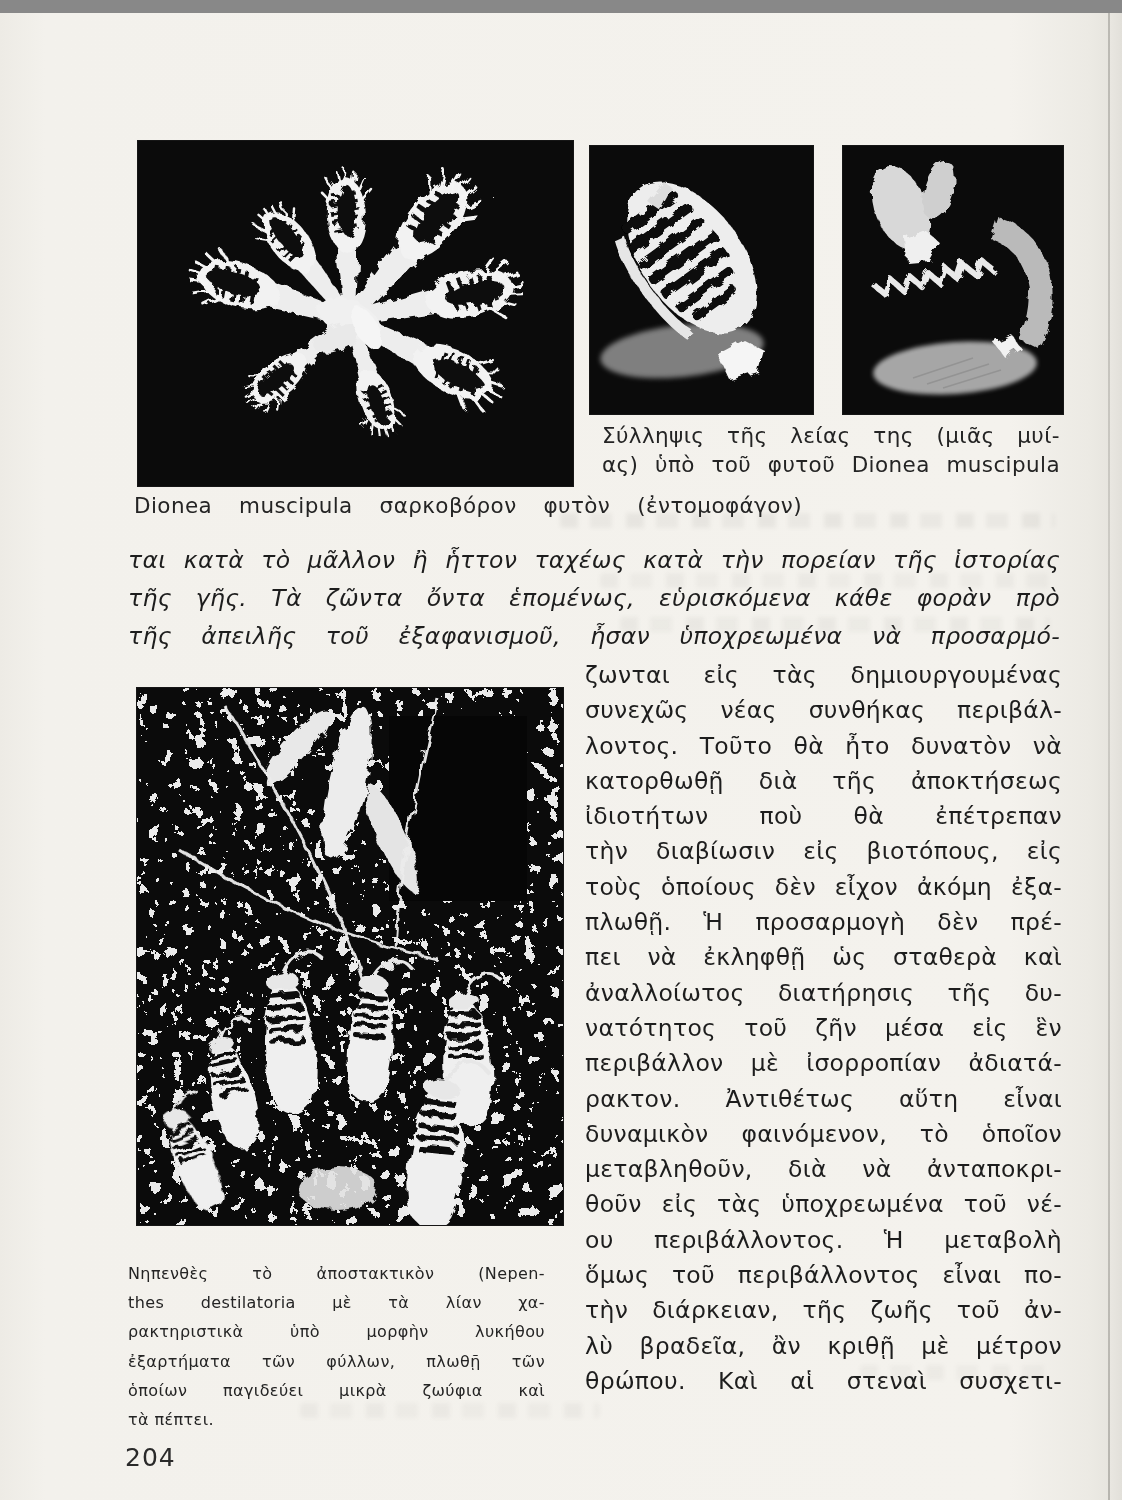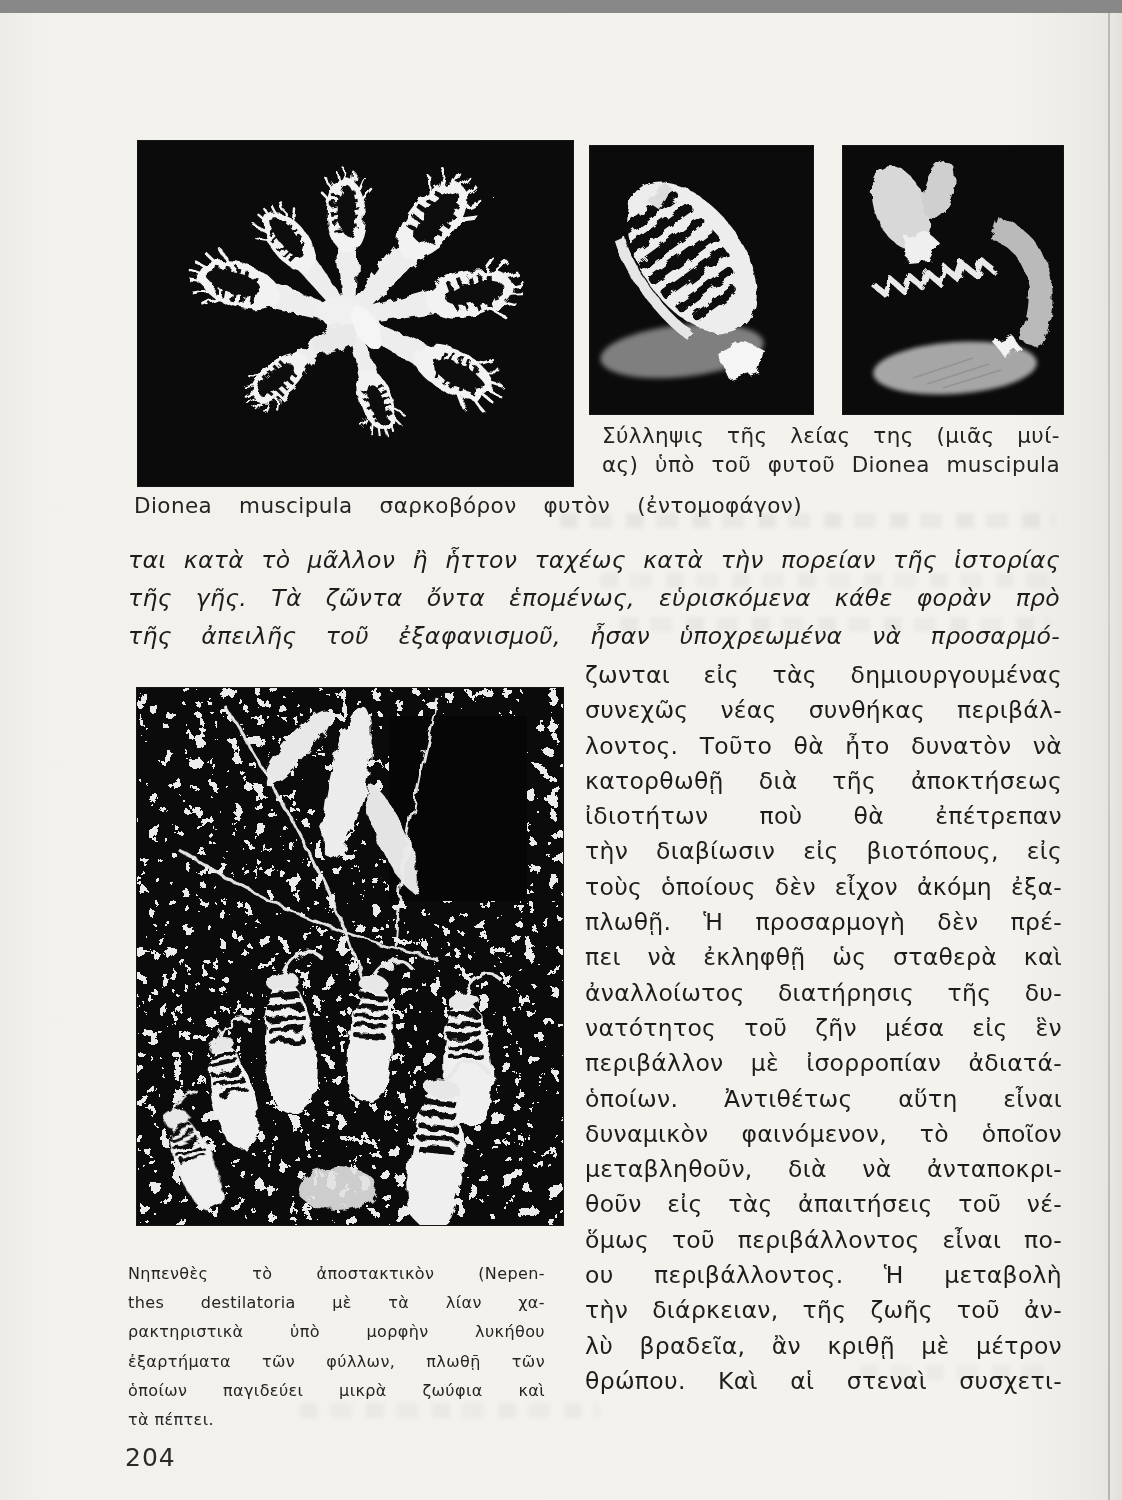--- a/index.html
+++ b/index.html
@@ -272,26 +272,26 @@
       <div class="text-line">λοντος. Τοῦτο θὰ ἦτο δυνατὸν νὰ</div>
       <div class="text-line">κατορθωθῇ διὰ τῆς ἀποκτήσεως</div>
       <div class="text-line">ἰδιοτήτων ποὺ θὰ ἐπέτρεπαν</div>
       <div class="text-line">τὴν διαβίωσιν εἰς βιοτόπους, εἰς</div>
       <div class="text-line">τοὺς ὁποίους δὲν εἶχον ἀκόμη ἐξα-</div>
       <div class="text-line">πλωθῇ. Ἡ προσαρμογὴ δὲν πρέ-</div>
       <div class="text-line">πει νὰ ἐκληφθῇ ὡς σταθερὰ καὶ</div>
       <div class="text-line">ἀναλλοίωτος διατήρησις τῆς δυ-</div>
       <div class="text-line">νατότητος τοῦ ζῆν μέσα εἰς ἓν</div>
       <div class="text-line">περιβάλλον μὲ ἰσορροπίαν ἀδιατά-</div>
-      <div class="text-line">ὁποίων. Ἀντιθέτως αὕτη εἶναι</div>
+      <div class="text-line">ρακτον. Ἀντιθέτως αὕτη εἶναι</div>
       <div class="text-line">δυναμικὸν φαινόμενον, τὸ ὁποῖον</div>
       <div class="text-line">μεταβληθοῦν, διὰ νὰ ἀνταποκρι-</div>
-      <div class="text-line">θοῦν εἰς τὰς ἀπαιτήσεις τοῦ νέ-</div>
+      <div class="text-line">θοῦν εἰς τὰς ὑποχρεωμένα τοῦ νέ-</div>
+      <div class="text-line">ου περιβάλλοντος. Ἡ μεταβολὴ</div>
       <div class="text-line">ὅμως τοῦ περιβάλλοντος εἶναι πο-</div>
-      <div class="text-line">ου περιβάλλοντος. Ἡ μεταβολὴ</div>
       <div class="text-line">τὴν διάρκειαν, τῆς ζωῆς τοῦ ἀν-</div>
       <div class="text-line">λὺ βραδεῖα, ἂν κριθῇ μὲ μέτρον</div>
       <div class="text-line">θρώπου. Καὶ αἱ στεναὶ συσχετι-</div>
     </div>
 
   <div class="abs pagenum" style="left:125px; top:1430px;">204</div>
 
   <div class="abs bleed" style="left:560px; top:500px; width:495px;"></div>
   <div class="abs bleed" style="left:600px; top:560px; width:450px; opacity:0.2;"></div>
   <div class="abs bleed" style="left:620px; top:604px; width:430px; opacity:0.22;"></div>

